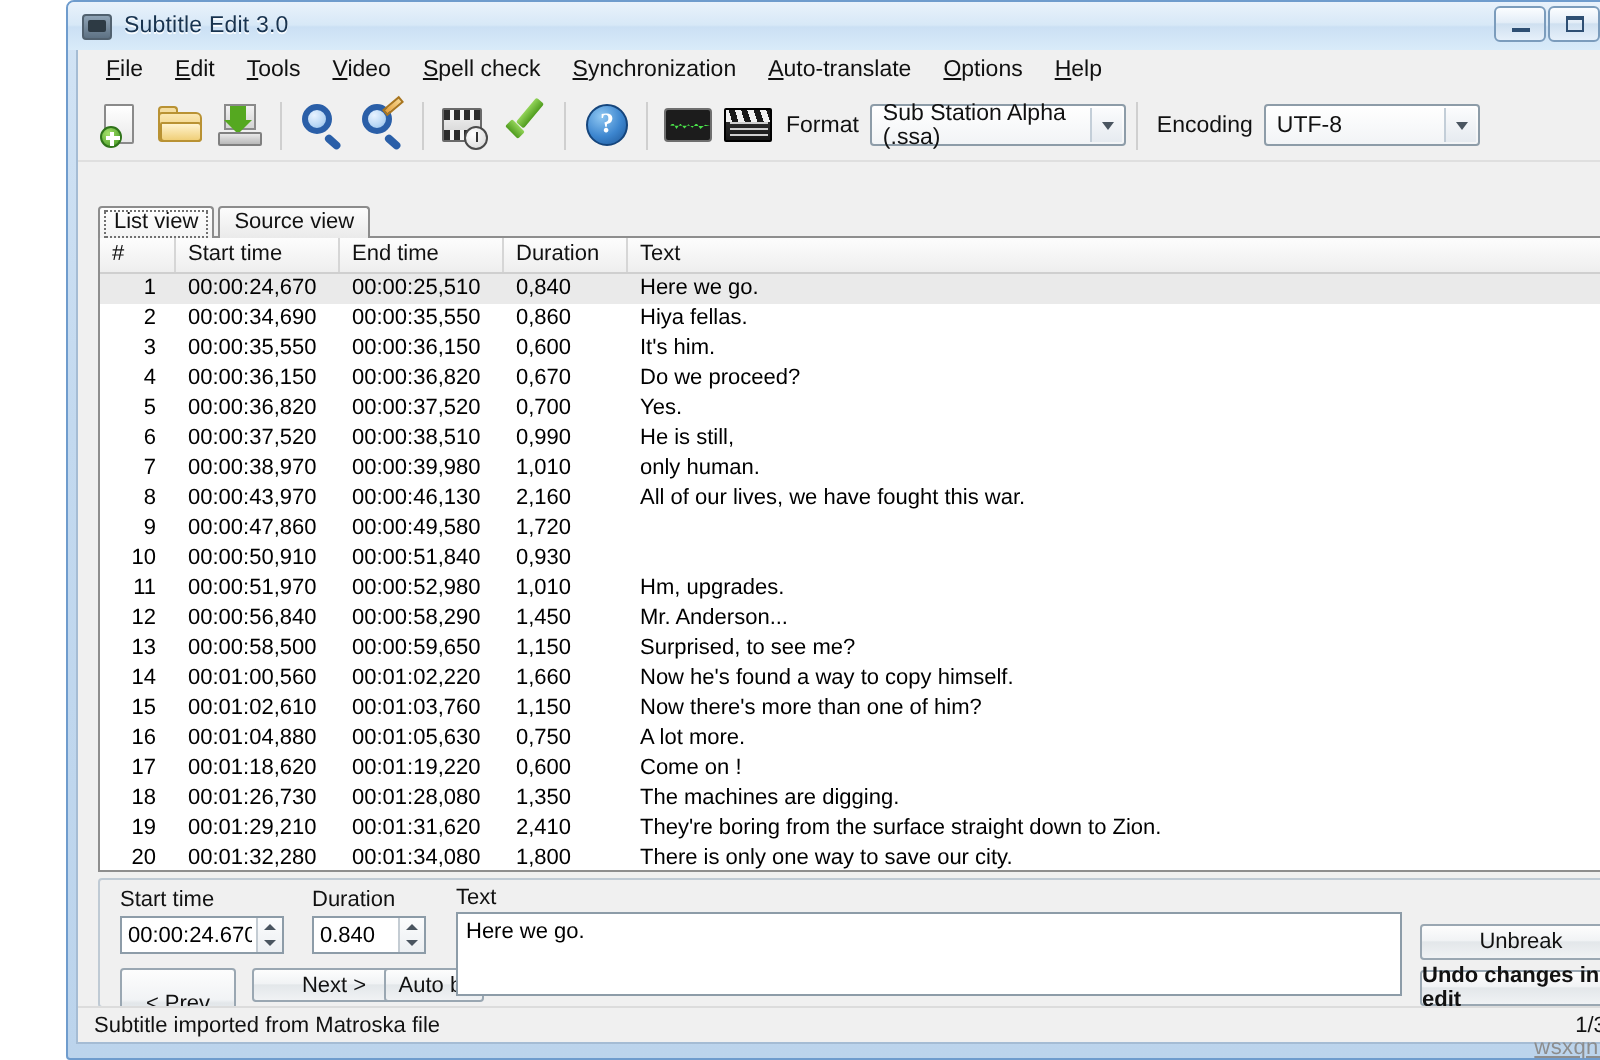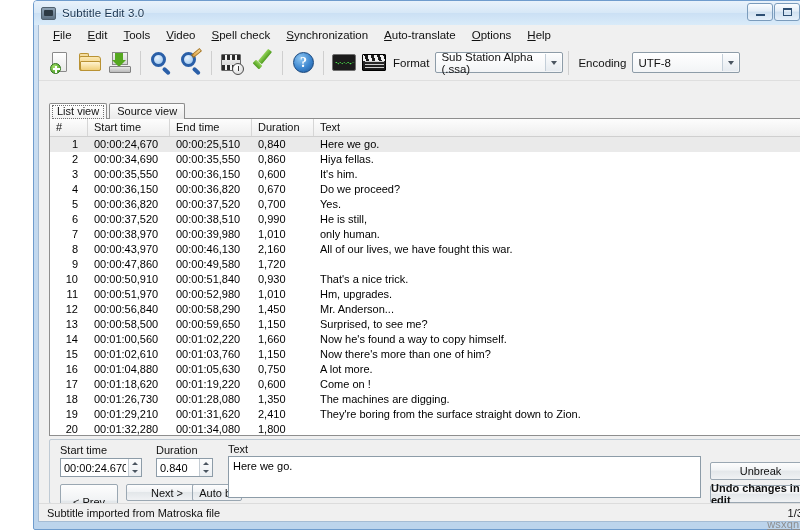--- a/index.html
+++ b/index.html
@@ -597,21 +597,20 @@
             <div class="cell c0">9</div>
             <div class="cell c1">00:00:47,860</div>
             <div class="cell c2">00:00:49,580</div>
             <div class="cell c3">1,720</div>
           </div>
           <div class="row">
             <div class="cell c0">10</div>
             <div class="cell c1">00:00:50,910</div>
             <div class="cell c2">00:00:51,840</div>
             <div class="cell c3">0,930</div>
-            <div class="cell c4">That's a nice trick.</div>
           </div>
           <div class="row">
             <div class="cell c0">11</div>
             <div class="cell c1">00:00:51,970</div>
             <div class="cell c2">00:00:52,980</div>
             <div class="cell c3">1,010</div>
             <div class="cell c4">Hm, upgrades.</div>
           </div>
           <div class="row">
             <div class="cell c0">12</div>
@@ -667,20 +666,21 @@
             <div class="cell c1">00:01:29,210</div>
             <div class="cell c2">00:01:31,620</div>
             <div class="cell c3">2,410</div>
             <div class="cell c4">They're boring from the surface straight down to Zion.</div>
           </div>
           <div class="row">
             <div class="cell c0">20</div>
             <div class="cell c1">00:01:32,280</div>
             <div class="cell c2">00:01:34,080</div>
             <div class="cell c3">1,800</div>
+            <div class="cell c4">There is only one way to save our city.</div>
           </div>
         </div>
 
       <div id="vscroll">
         <div class="sb-btn" id="sb-up">
           <span class="sb-up-g"></span>
         </div>
         <div id="sb-thumb">
           <span class="grip"></span>
         </div>

